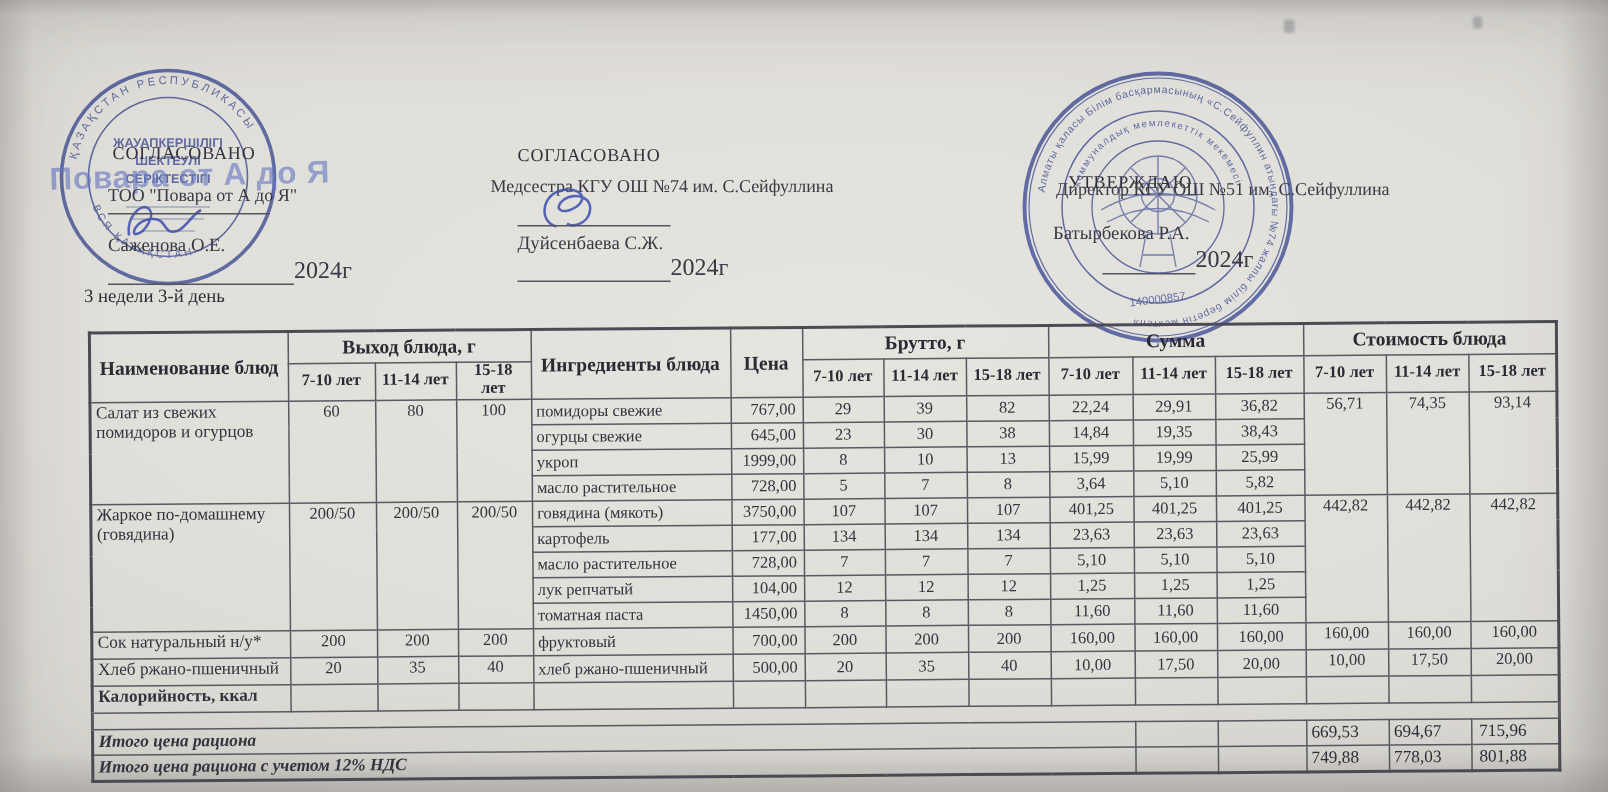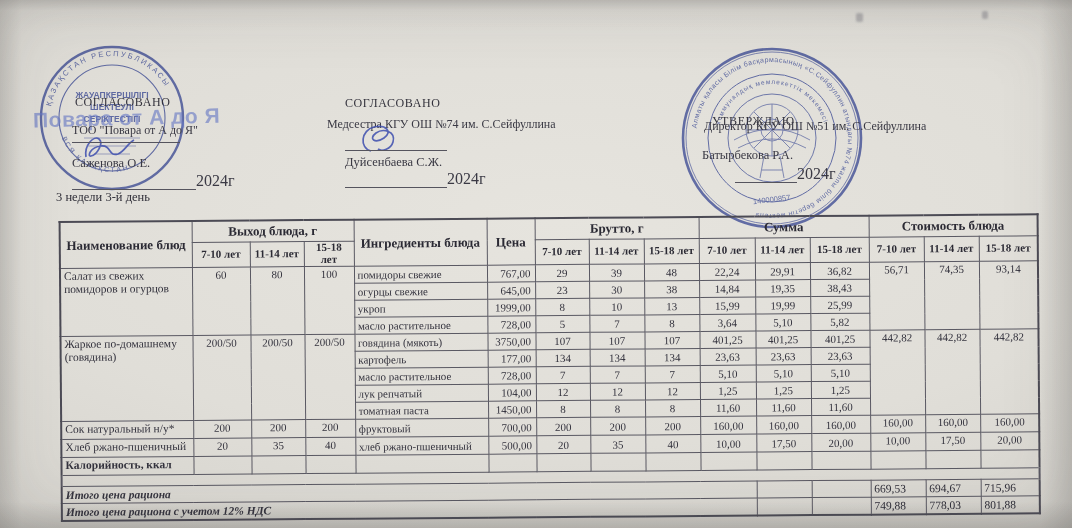--- a/index.html
+++ b/index.html
@@ -39,21 +39,21 @@
   .th{font-weight:bold;text-align:center;font-size:13px;color:#2b2a34;white-space:normal;line-height:1.05;}
   .age{font-size:11px;}
   .tname{text-align:left;vertical-align:top;font-size:11.5px;line-height:1.1;padding-top:1px;white-space:normal;}
   .ting{text-align:left;}
   .tprice{text-align:right;padding-right:4px;}
   .tn{text-align:center;}
   .tout,.tc{text-align:center;vertical-align:top;padding-top:1px;}
   .bold{font-weight:bold;}
   .spacer td{border:none;border-left:2px solid #5a5963;border-right:2px solid #5a5963;height:10px;background:transparent;}
   .tlabel{font-weight:bold;font-style:italic;font-size:11.5px;text-align:left;}
-  .tval{text-align:left;padding-right:21px;font-size:11.5px;color:#2e2d38;}
+  .tval{text-align:right;padding-right:21px;font-size:11.5px;color:#2e2d38;}
 </style>
 </head>
 <body>
 
 <div class="photo">
   <div class="speck" style="left:856px;top:13px;width:7px;height:9px;"></div>
   <div class="speck" style="left:982px;top:11px;width:6px;height:8px;"></div>
 
   <svg class="stamp" style="left:36px;top:42px;" width="152" height="152" viewBox="0 0 152 152">
     <g fill="none" stroke="#4c5cb0">
@@ -180,21 +180,21 @@
 
         <tr>
           <td class="tname" rowspan="4">Салат из свежих помидоров и огурцов</td>
           <td class="tout" rowspan="4">60</td>
           <td class="tout" rowspan="4">80</td>
           <td class="tout" rowspan="4">100</td>
           <td class="ting">помидоры свежие</td>
           <td class="tprice">767,00</td>
           <td class="tn">29</td>
           <td class="tn">39</td>
-          <td class="tn">48</td>
+          <td class="tn">82</td>
           <td class="tn">22,24</td>
           <td class="tn">29,91</td>
           <td class="tn">36,82</td>
           <td class="tc" rowspan="4">56,71</td>
           <td class="tc" rowspan="4">74,35</td>
           <td class="tc" rowspan="4">93,14</td>
         </tr>
         <tr>
           <td class="ting">огурцы свежие</td>
           <td class="tprice">645,00</td>

